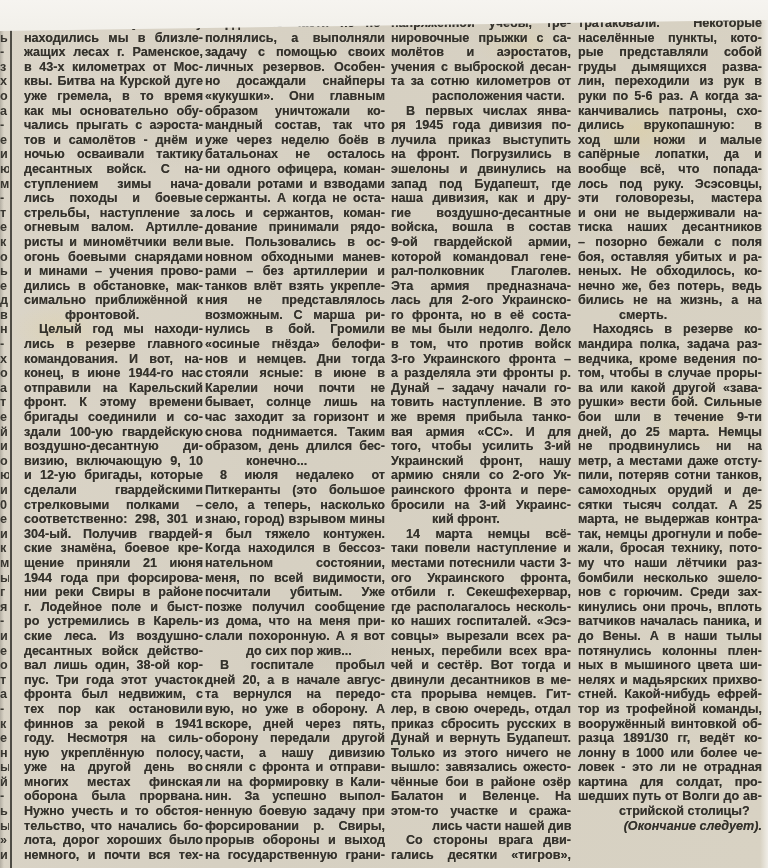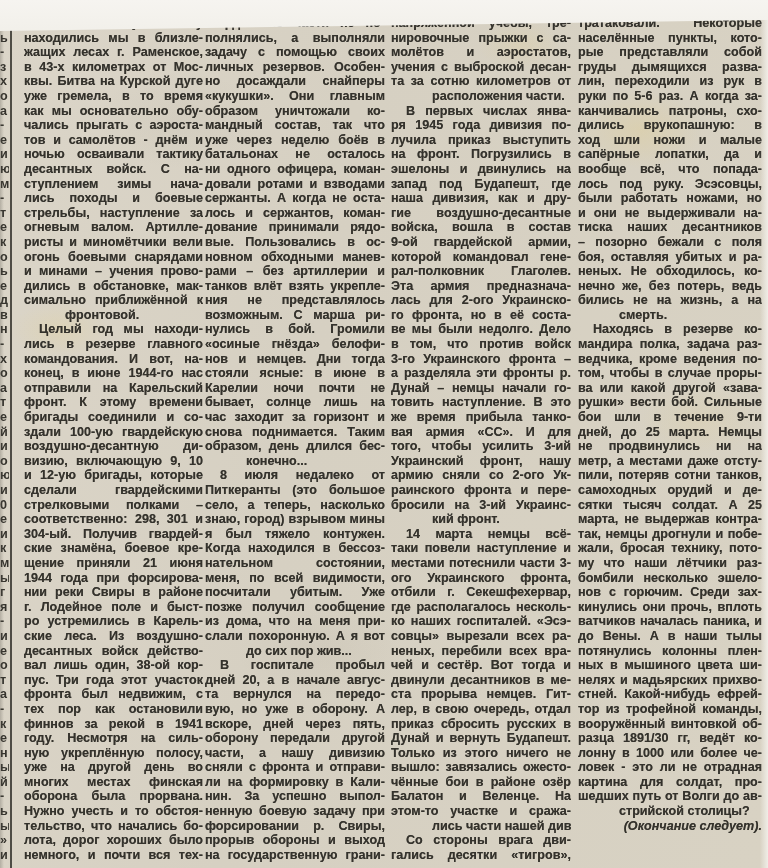--- a/index.html
+++ b/index.html
@@ -257,21 +257,21 @@
       <div class="line">9-ой гвардейской армии,</div>
       <div class="line">которой командовал гене-</div>
       <div class="line">рал-полковник Глаголев.</div>
       <div class="line">Эта армия предназнача-</div>
       <div class="line">лась для 2-ого Украинско-</div>
       <div class="line">го фронта, но в её соста-</div>
       <div class="line">ве мы были недолго. Дело</div>
       <div class="line">в том, что против войск</div>
       <div class="line">3-го Украинского фронта –</div>
       <div class="line">а разделяла эти фронты р.</div>
-      <div class="line">Дунай – немцы начали го-</div>
+      <div class="line">Дунай – задачу начали го-</div>
       <div class="line">товить наступление. В это</div>
       <div class="line">же время прибыла танко-</div>
       <div class="line">вая армия «СС». И для</div>
       <div class="line">того, чтобы усилить 3-ий</div>
       <div class="line">Украинский фронт, нашу</div>
       <div class="line">армию сняли со 2-ого Ук-</div>
       <div class="line">раинского фронта и пере-</div>
       <div class="line">бросили на 3-ий Украинс-</div>
       <div class="line pe">кий фронт.</div>
       <div class="line ind">14 марта немцы всё-</div>
@@ -304,21 +304,21 @@
       <div class="line">рые представляли собой</div>
       <div class="line">груды дымящихся разва-</div>
       <div class="line">лин, переходили из рук в</div>
       <div class="line">руки по 5-6 раз. А когда за-</div>
       <div class="line">канчивались патроны, схо-</div>
       <div class="line">дились врукопашную: в</div>
       <div class="line">ход шли ножи и малые</div>
       <div class="line">сапёрные лопатки, да и</div>
       <div class="line">вообще всё, что попада-</div>
       <div class="line">лось под руку. Эсэсовцы,</div>
-      <div class="line">были работать ножами, но</div>
+      <div class="line">эти головорезы, мастера</div>
       <div class="line">и они не выдерживали на-</div>
       <div class="line">тиска наших десантников</div>
       <div class="line">– позорно бежали с поля</div>
       <div class="line">боя, оставляя убитых и ра-</div>
       <div class="line">неных. Не обходилось, ко-</div>
       <div class="line">нечно же, без потерь, ведь</div>
       <div class="line">бились не на жизнь, а на</div>
       <div class="line pe">смерть.</div>
       <div class="line ind">Находясь в резерве ко-</div>
       <div class="line">мандира полка, задача раз-</div>

